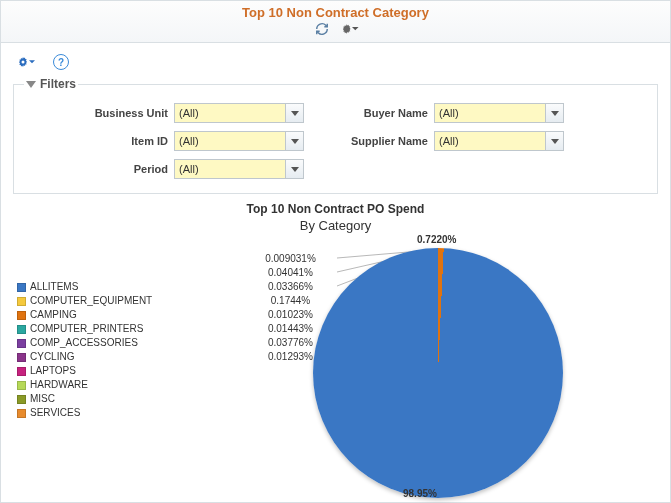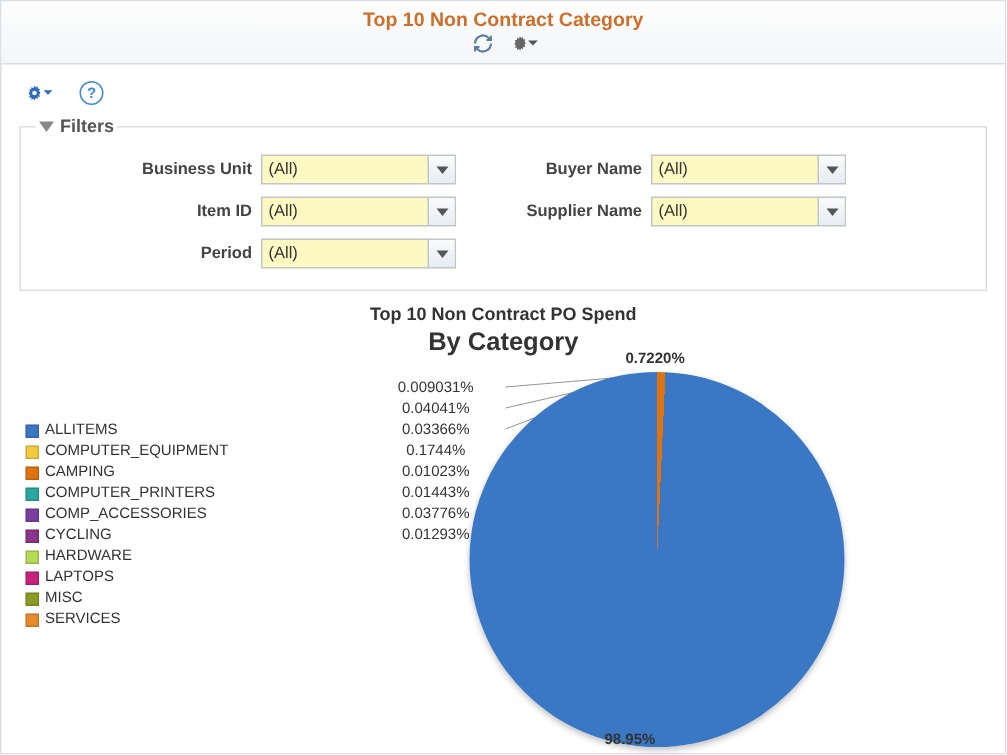--- a/index.html
+++ b/index.html
@@ -87,21 +87,21 @@
     content:""; width:0;height:0;
     border-left:4px solid transparent; border-right:4px solid transparent;
     border-top:5px solid #555;
   }
   .chart-area {
     position:relative;
     margin: 6px 12px 0 12px;
     height: 300px;
   }
   .chart-title { text-align:center; font-weight:bold; font-size:12px; margin-top:2px;}
-  .chart-subtitle { text-align:center; font-weight:bold; font-size:17px; margin-top:2px; color:#333;}
+  .chart-subtitle { text-align:center; font-weight:normal; font-size:13px; margin-top:2px; color:#333;}
   .legend {
     position:absolute; left:4px; top:78px; font-size:10px; line-height:14px;
   }
   .legend-row { display:flex; align-items:center; gap:4px; }
   .swatch { width:9px; height:9px; border:1px solid rgba(0,0,0,0.15); flex:0 0 9px;}
   .pie-wrap{
     position:absolute; left:300px; top:46px; width:250px; height:250px;
   }
   .pie{
     width:250px; height:250px; border-radius:50%;
@@ -261,26 +261,26 @@
         </div>
       <div class="legend-row">
           <span class="swatch" style="background:#7b3fa0"></span>
           <span>COMP_ACCESSORIES</span>
         </div>
       <div class="legend-row">
           <span class="swatch" style="background:#8a348a"></span>
           <span>CYCLING</span>
         </div>
       <div class="legend-row">
+          <span class="swatch" style="background:#c6227e"></span>
+          <span>LAPTOPS</span>
+        </div>
+      <div class="legend-row">
           <span class="swatch" style="background:#b6d957"></span>
           <span>HARDWARE</span>
-        </div>
-      <div class="legend-row">
-          <span class="swatch" style="background:#c6227e"></span>
-          <span>LAPTOPS</span>
         </div>
       <div class="legend-row">
           <span class="swatch" style="background:#8a9a27"></span>
           <span>MISC</span>
         </div>
       <div class="legend-row">
           <span class="swatch" style="background:#e88b2d"></span>
           <span>SERVICES</span>
         </div>
     </div>

